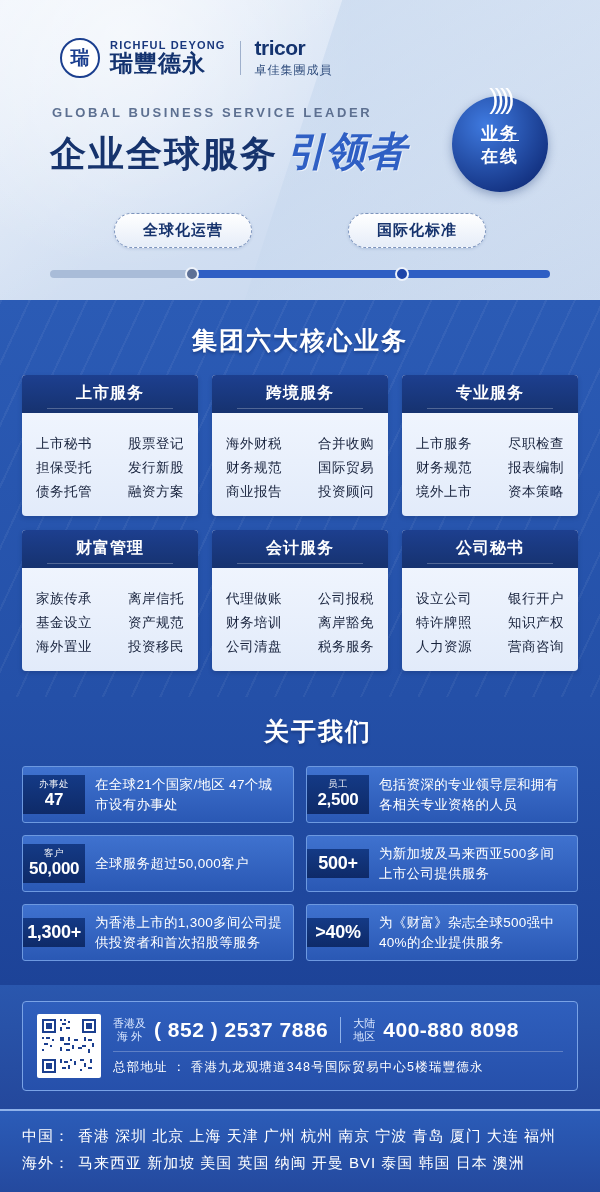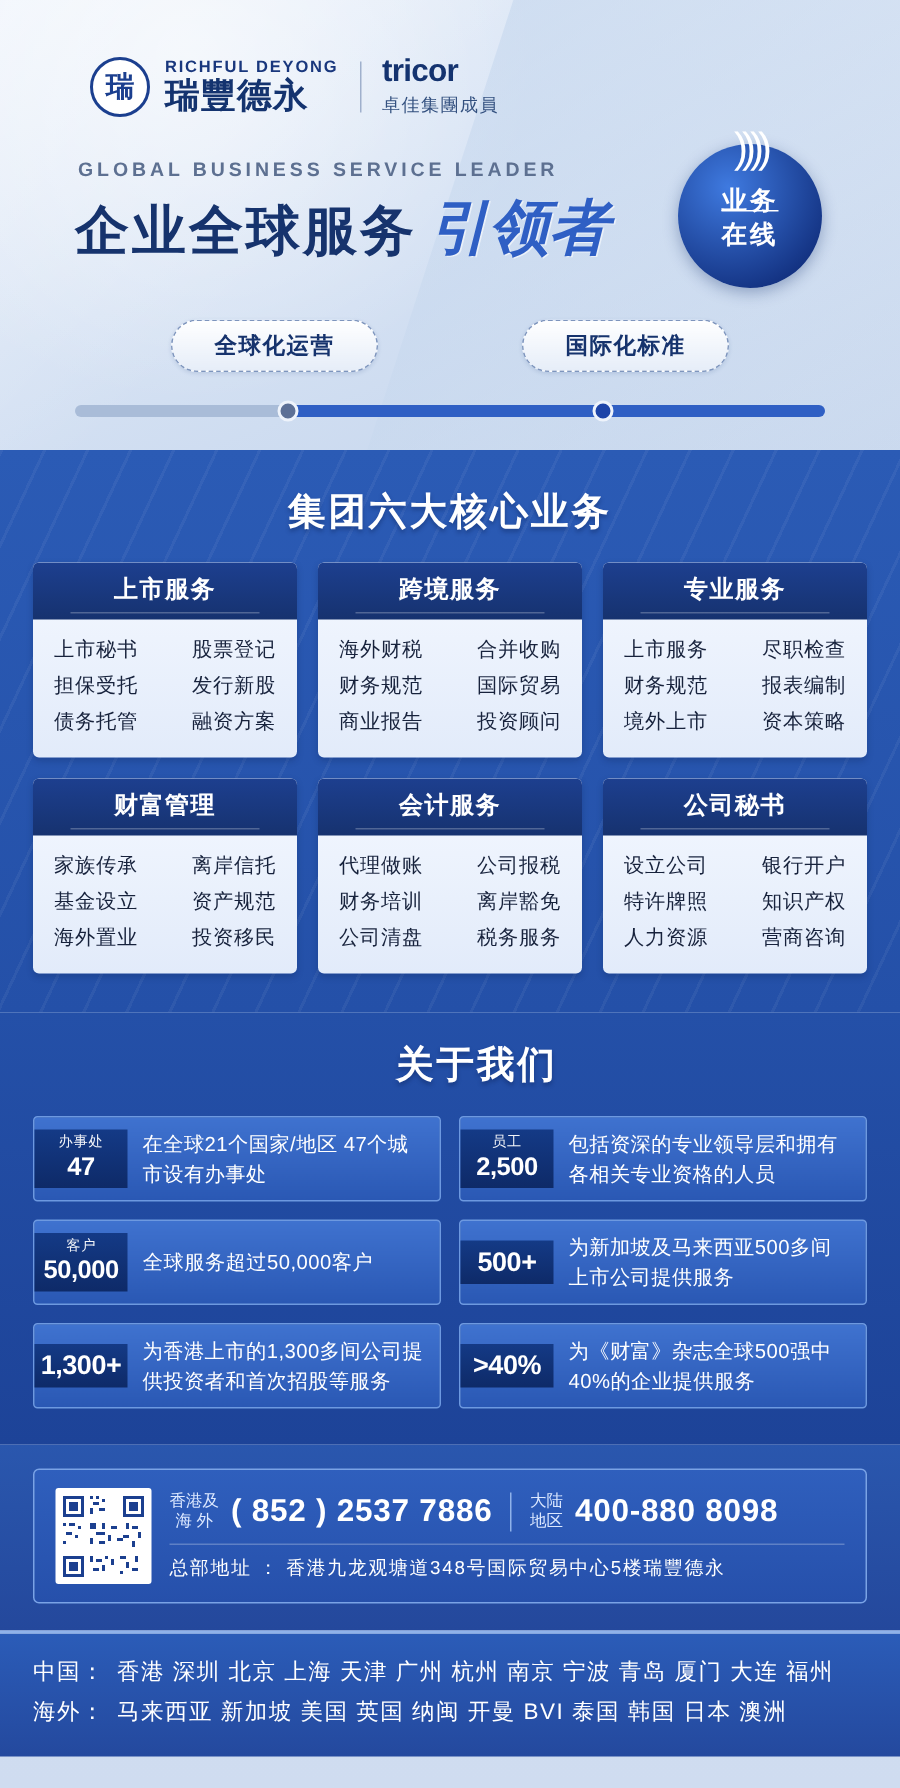--- a/index.html
+++ b/index.html
@@ -138,21 +138,21 @@
   .card-head {
     background: linear-gradient(180deg,#1d3f8f,#16326f);
     color:#fff; text-align:center; font-size:16px; font-weight:bold;
     letter-spacing:1px; padding: 8px 0 9px;
     position:relative;
   }
   .card-head:after{
     content:""; position:absolute; left:14%; right:14%; bottom:4px; height:1px;
     background: rgba(255,255,255,0.25);
   }
-  .card-body { padding: 8px 8px 12px; }
+  .card-body { padding: 19px 8px 12px; }
   .card-row { display:flex; justify-content:space-between; padding: 3px 6px; }
   .card-row span { font-size: 13.5px; color:#17223c; letter-spacing:0.5px; }
 
   
   .about {
     background: linear-gradient(180deg,#2450a8 0%, #1d4398 100%);
     position:relative;
   }
   .about .section-title { padding-top: 18px; margin-left: 36px; }
   .about-grid {

